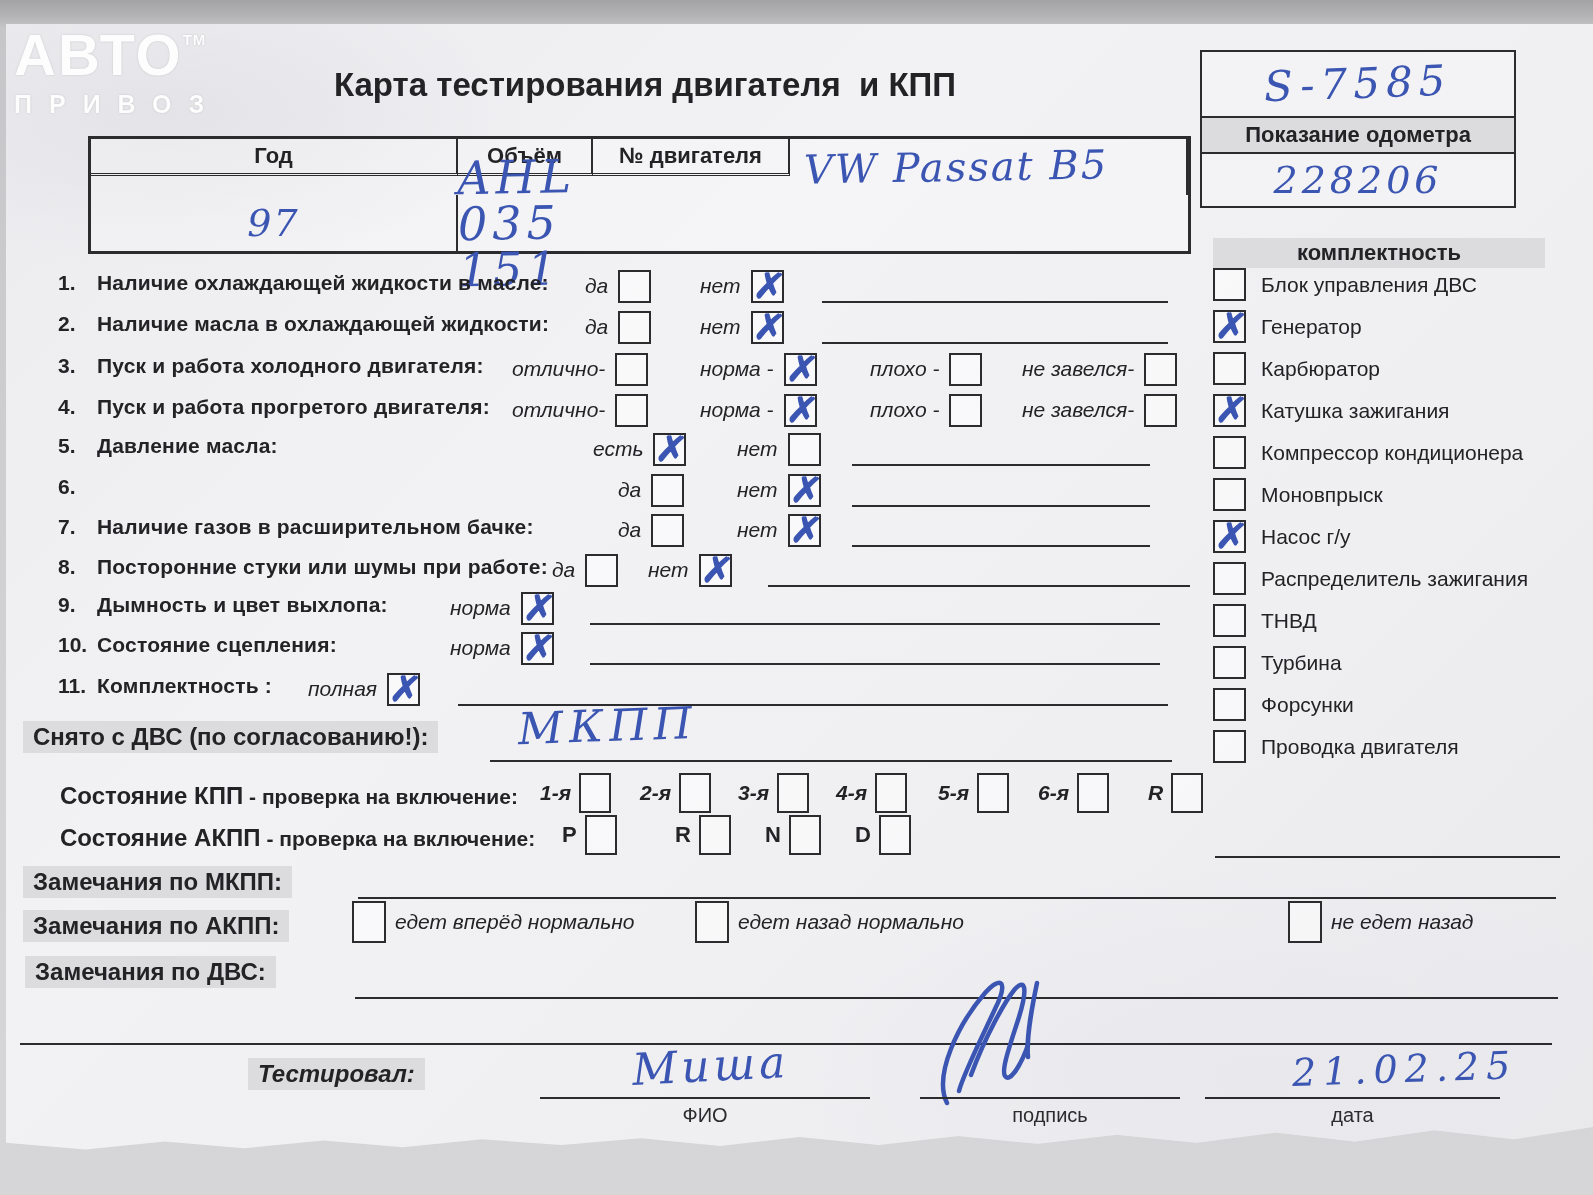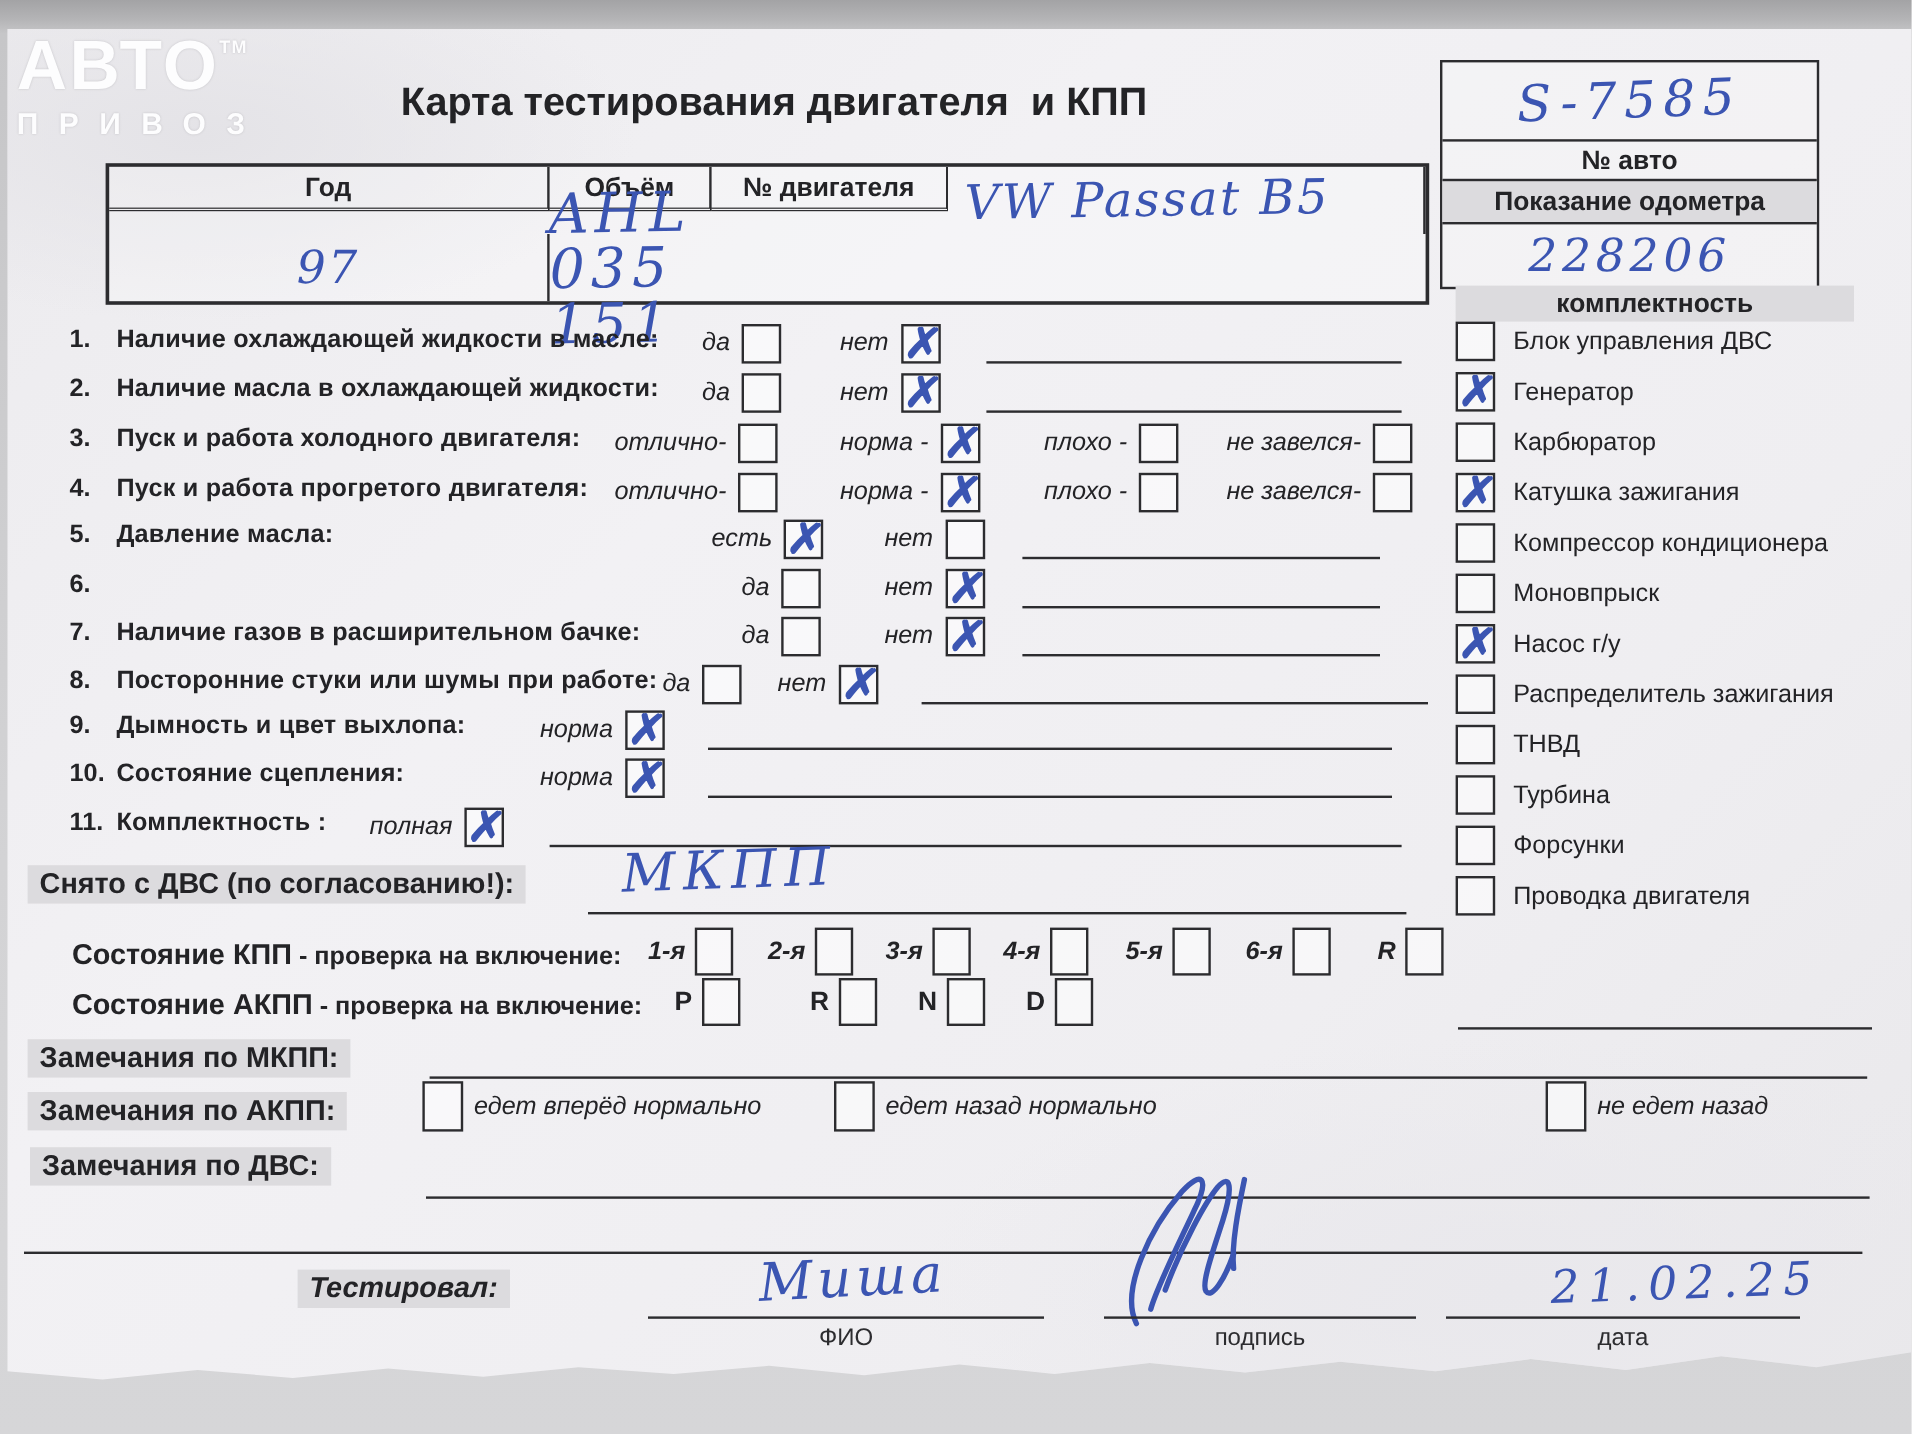--- a/index.html
+++ b/index.html
@@ -93,21 +93,20 @@
       </div>
     <div class="vcell">
         <span class="hw" style="font-size:46px;letter-spacing:5px;transform:rotate(-1deg)">AHL 035 151</span>
       </div>
   </div>
 
   <div class="carbox">
     <div class="r1">
         <span class="hw" style="font-size:42px;letter-spacing:6px;transform:rotate(-2deg)">S-7585</span>
       </div>
-    <div class="r2">№ авто</div>
     <div class="r3">Показание одометра</div>
     <div class="r4">
         <span class="hw" style="font-size:38px;letter-spacing:4px">228206</span>
       </div>
   </div>
 
   <div class="eqhead">комплектность</div>
   <div class="equip">
 
       <div class="erow">

